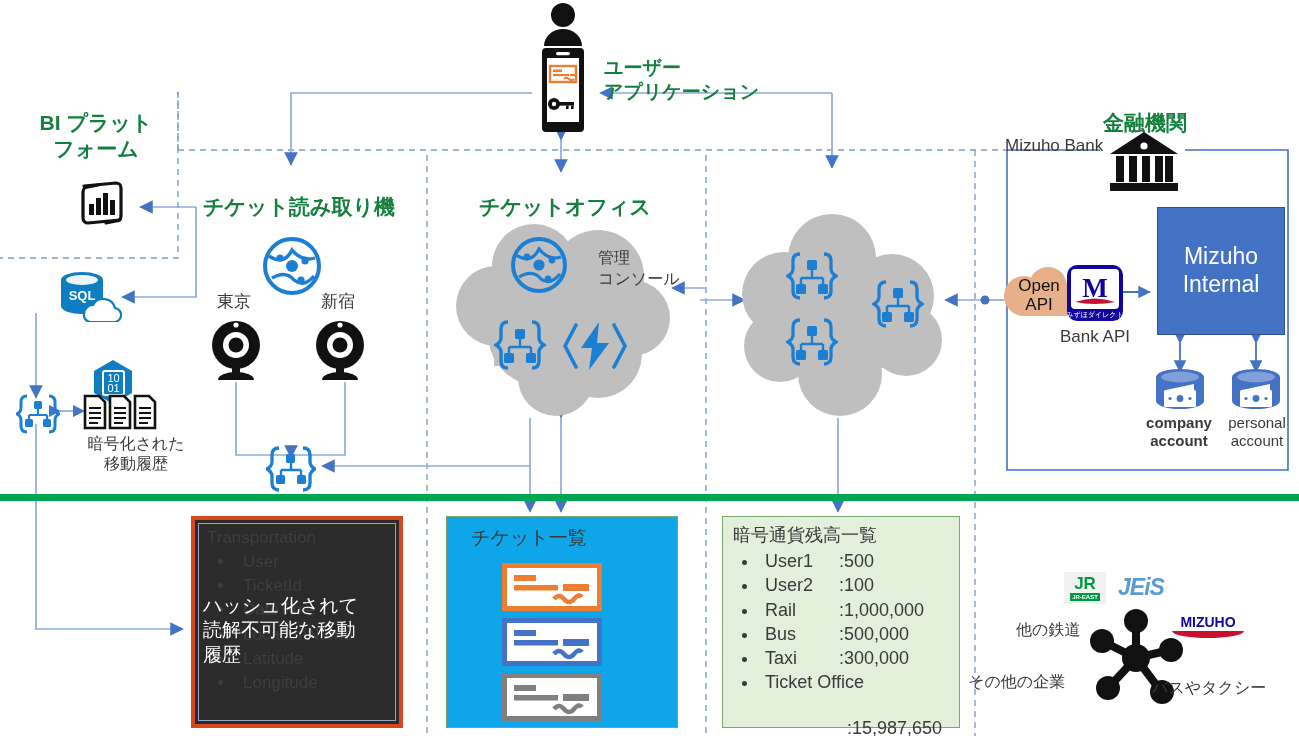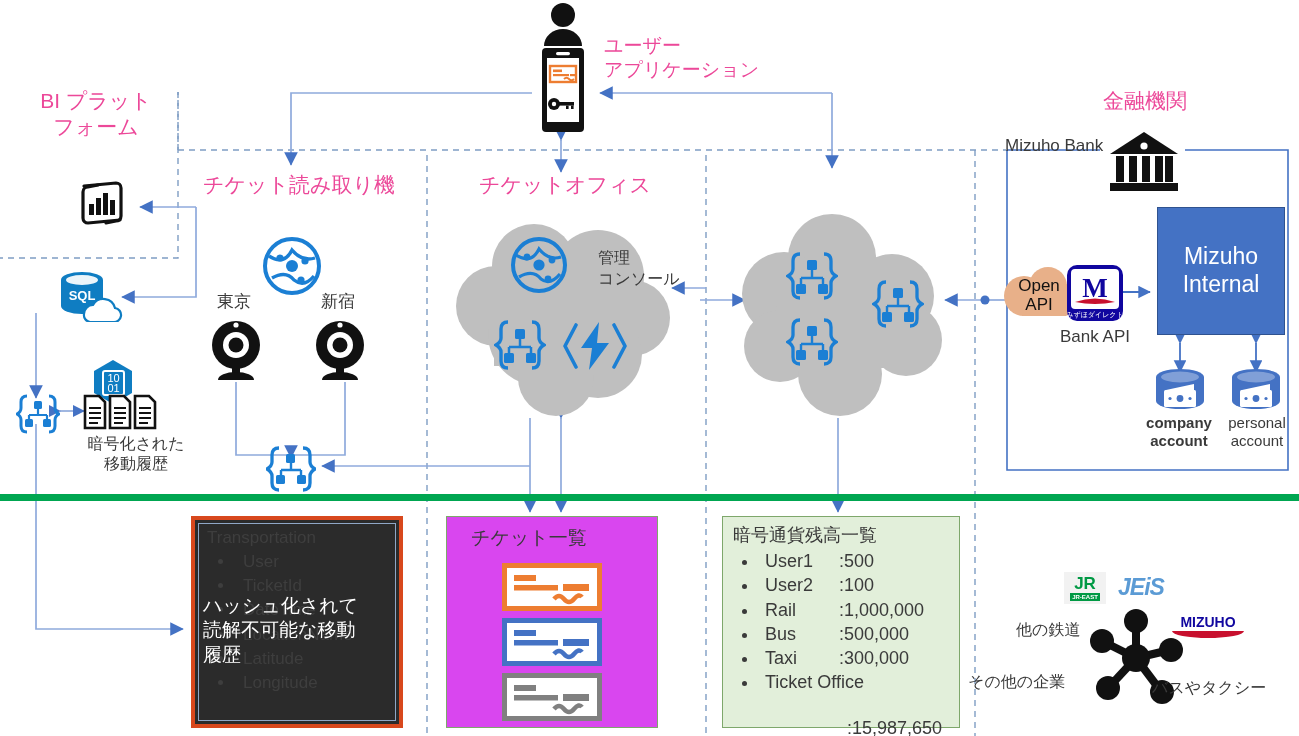--- a/index.html
+++ b/index.html
@@ -9,24 +9,25 @@
     font-family: "Liberation Sans", "DejaVu Sans", sans-serif;
   }
   #canvas {
     position: relative;
     width: 1299px; height: 736px;
     overflow: hidden;
     background: #ffffff;
   }
   .abs { position: absolute; }
   .ttl-bold {
-    font-weight: normal;
-    color: #ec4899;
+    font-weight: bold;
+    color: #15803d;
     text-align: center;
     line-height: 1.25;
+    margin-top: 22px;
   }
   .lbl { color: #3a3a3a; text-align: center; line-height: 1.2; }
   svg.ovl { position: absolute; left: 0; top: 0; width: 1299px; height: 736px; pointer-events: none; }
 
   
   #bi-title   { left: 8px;   top: 88px;  width: 176px; font-size: 21px; }
   #rdr-title  { left: 180px; top: 172px; width: 238px; font-size: 21px; }
   #off-title  { left: 440px; top: 172px; width: 250px; font-size: 21px; }
   #exc-title  { left: 712px; top: 172px; width: 260px; font-size: 21px; }
   #fin-title  { left: 1000px;top: 88px;  width: 290px; font-size: 21px; }
@@ -48,22 +49,22 @@
   }
   .dark-list .hdr { margin-left: 2px; }
   .dark-list ul { margin: 0; padding-left: 30px; list-style: disc; }
   .dark-list ul li { padding-left: 8px; }
   #dark-overlay {
     position: absolute; left: 8px; top: 74px; width: 190px;
     color: #ffffff; font-size: 19px; line-height: 1.28; text-align: left;
   }
 
   #ticket-box {
-    left: 446px; top: 516px; width: 212px; height: 212px;
-    background: #d946ef; border: 1px solid #7EA76B;
+    left: 446px; top: 516px; width: 232px; height: 212px;
+    background: #0ea5e9; border: 1px solid #7EA76B;
   }
   #ticket-box .bt { position:absolute; left: 24px; font-size: 19px; color:#3a3a3a; top: 8px; }
 
   #bal-box {
     left: 722px; top: 516px; width: 238px; height: 212px;
     background: #E2EFDA; border: 1px solid #7EA76B;
   }
   .bal-head { position:absolute; left:10px; top:6px; font-size:18px; color:#3a3a3a; }
   .bal-list { position:absolute; left:10px; top:32px; right:4px; font-size:18px; color:#3a3a3a; line-height:1.35; }
   .bal-list ul { margin:0; padding-left: 26px; list-style: disc; }

